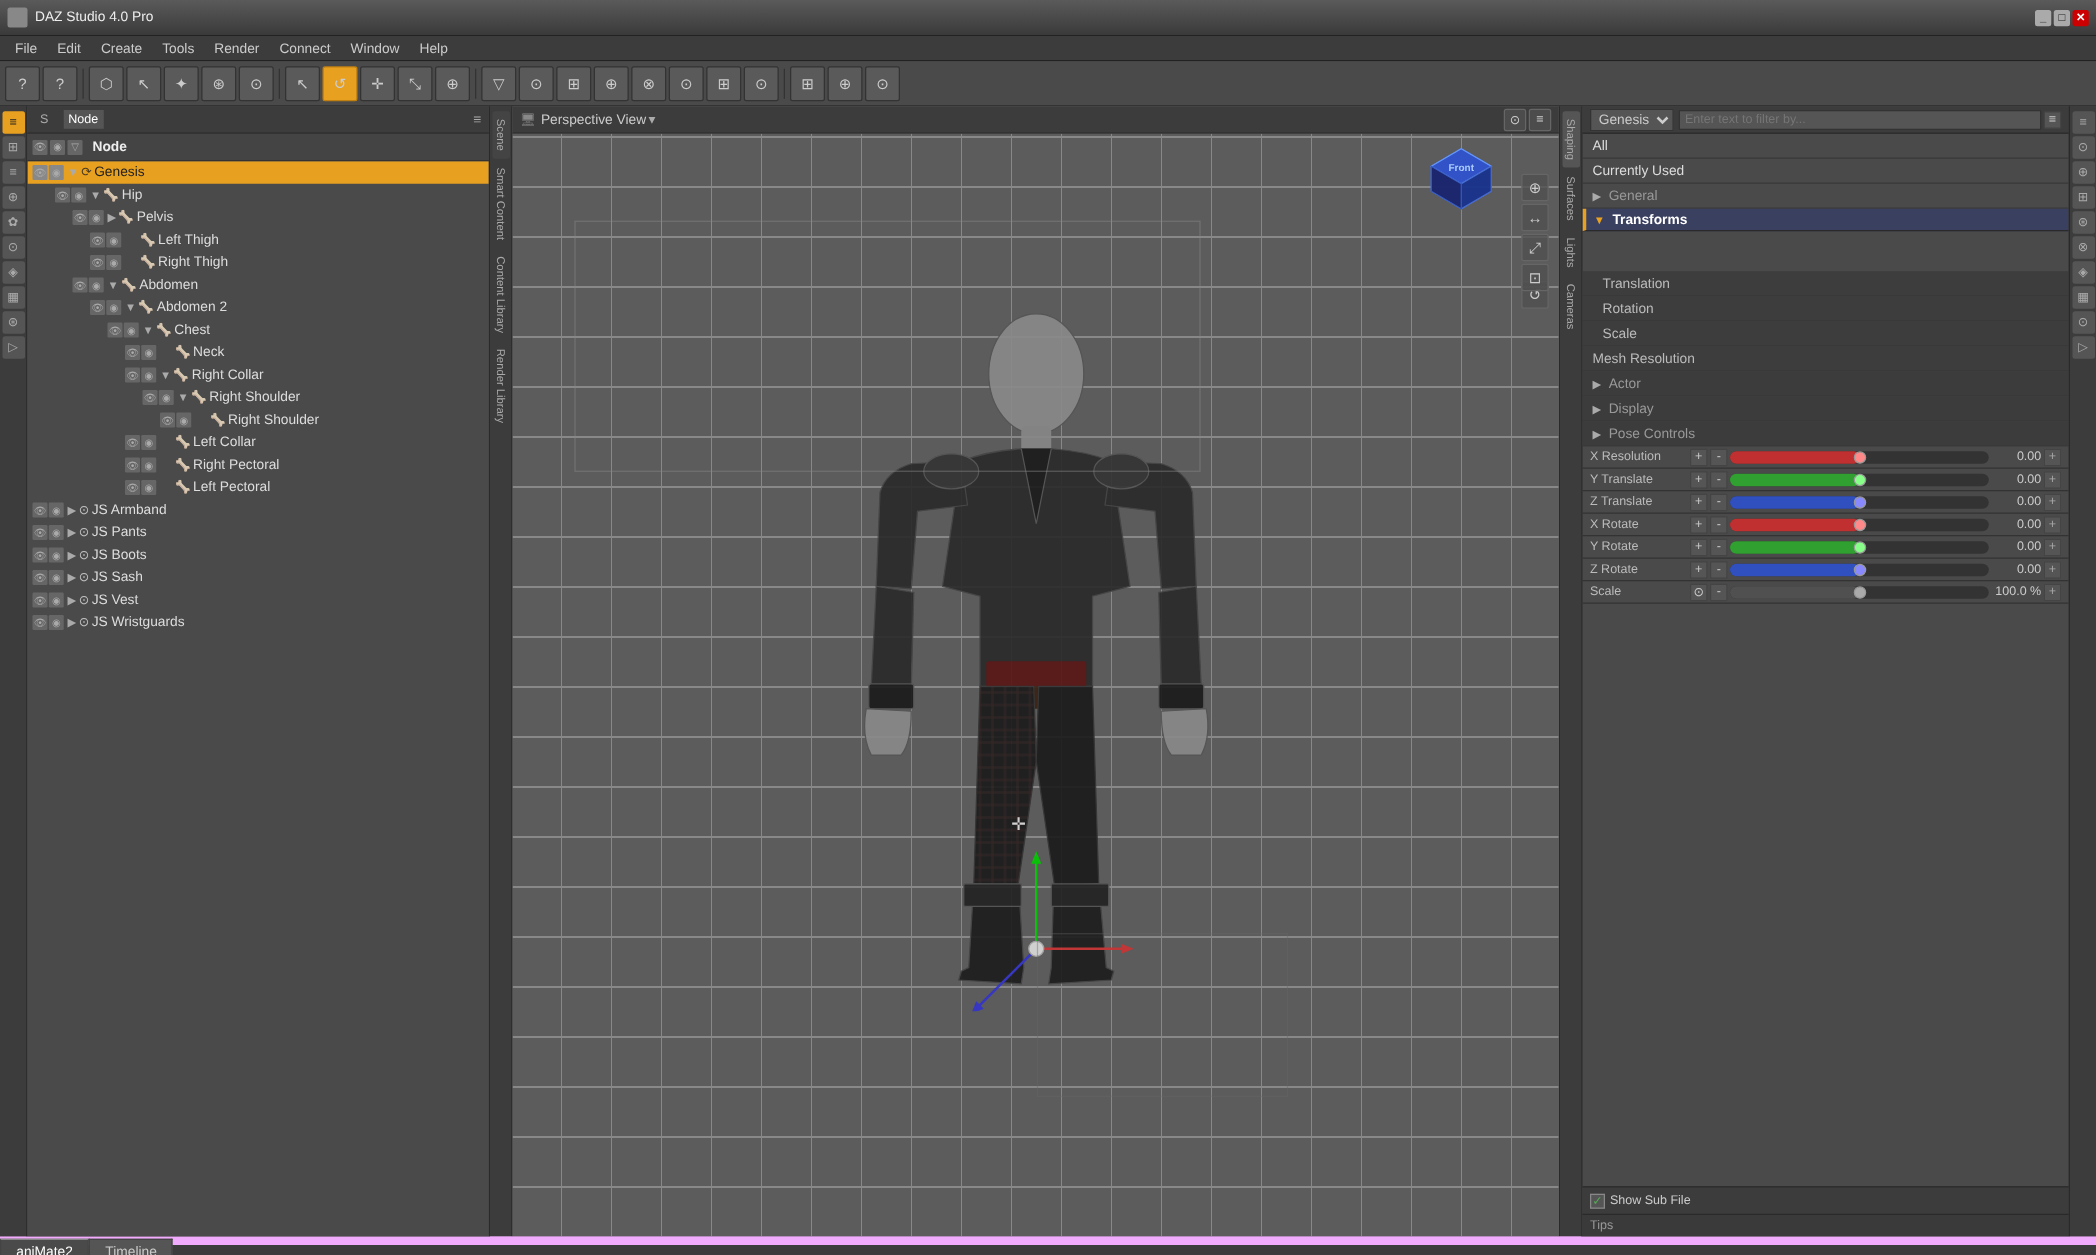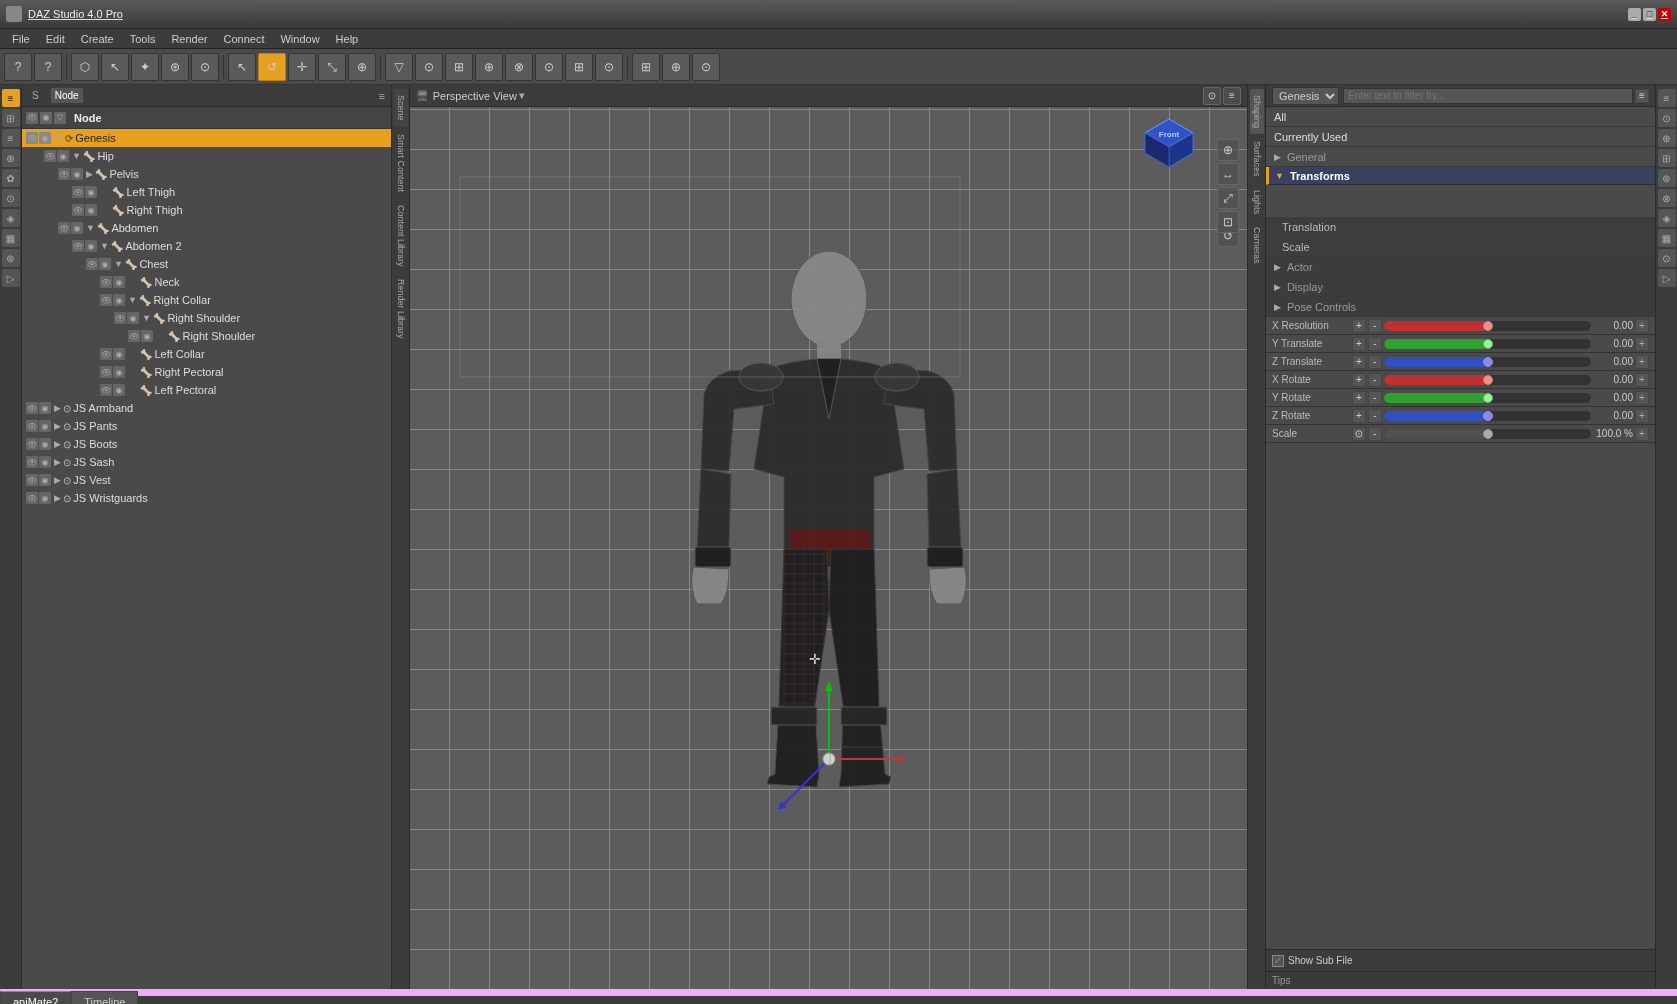--- a/index.html
+++ b/index.html
@@ -1,19 +1,19 @@
 <!DOCTYPE html>
 <html><head>
   <meta charset="utf-8">
   <style>
     * { margin: 0; padding: 0; box-sizing: border-box; }
     body { width: 1677px; height: 1004px; background: #4a4a4a; font-family: Arial, sans-serif; font-size: 11px; color: #ddd; overflow: hidden; }
 
     
-    #titlebar { height: 22px; background: linear-gradient(to bottom, #5a5a5a, #3a3a3a); display: flex; align-items: center; padding: 14px 6px; border-bottom: 1px solid #222; text-decoration: underline; }
+    #titlebar { height: 22px; background: linear-gradient(to bottom, #5a5a5a, #3a3a3a); display: flex; align-items: center; padding: 14px 6px; border-bottom: 1px solid #222; }
     #titlebar .icon { width: 16px; height: 16px; background: #888; margin-right: 6px; border-radius: 2px; }
     #titlebar .title { font-size: 11px; color: #eee; flex: 1; }
     #titlebar .winbtns { display: flex; gap: 2px; }
     #titlebar .winbtn { width: 13px; height: 13px; border-radius: 2px; cursor: pointer; font-size: 9px; display: flex; align-items: center; justify-content: center; color: #222; font-weight: bold; }
     #titlebar .winbtn.min { background: #aaa; }
     #titlebar .winbtn.max { background: #aaa; }
     #titlebar .winbtn.close { background: #c00; color: white; }
 
     
     #menubar { height: 20px; background: #3c3c3c; display: flex; align-items: center; padding: 0 4px; border-bottom: 1px solid #222; }
@@ -562,26 +562,32 @@
 
       <div class="param-group-header" style="background:#3a4060; border-left:3px solid #e8a020;">
         <span class="tri" style="color:#e8a020;">▼</span>
         <span style="margin-left:4px; color:#fff; font-weight:bold;">Transforms</span>
       </div>
 
       <div class="param-sub-item" style="padding-left:16px; background:#3d3d3d;margin-top:32px;">
         <span style="color:#bbb;">Translation</span>
       </div>
 
+      <div class="param-sub-item" style="padding-left:16px; background:#3d3d3d;">
+        <span style="color:#bbb;">Rotation</span>
+      </div>
 
       <div class="param-sub-item" style="padding-left:16px; background:#3d3d3d;">
         <span style="color:#bbb;">Scale</span>
       </div>
 
 
+      <div class="param-sub-item" style="background:#3d3d3d;">
+        <span style="color:#bbb;">Mesh Resolution</span>
+      </div>
 
       <div class="param-sub-item" style="background:#3c3c3c;">
         <span class="tri">▶</span>
         <span style="margin-left:4px; color:#999;">Actor</span>
       </div>
 
       <div class="param-sub-item" style="background:#3c3c3c;">
         <span class="tri">▶</span>
         <span style="margin-left:4px; color:#999;">Display</span>
       </div>

